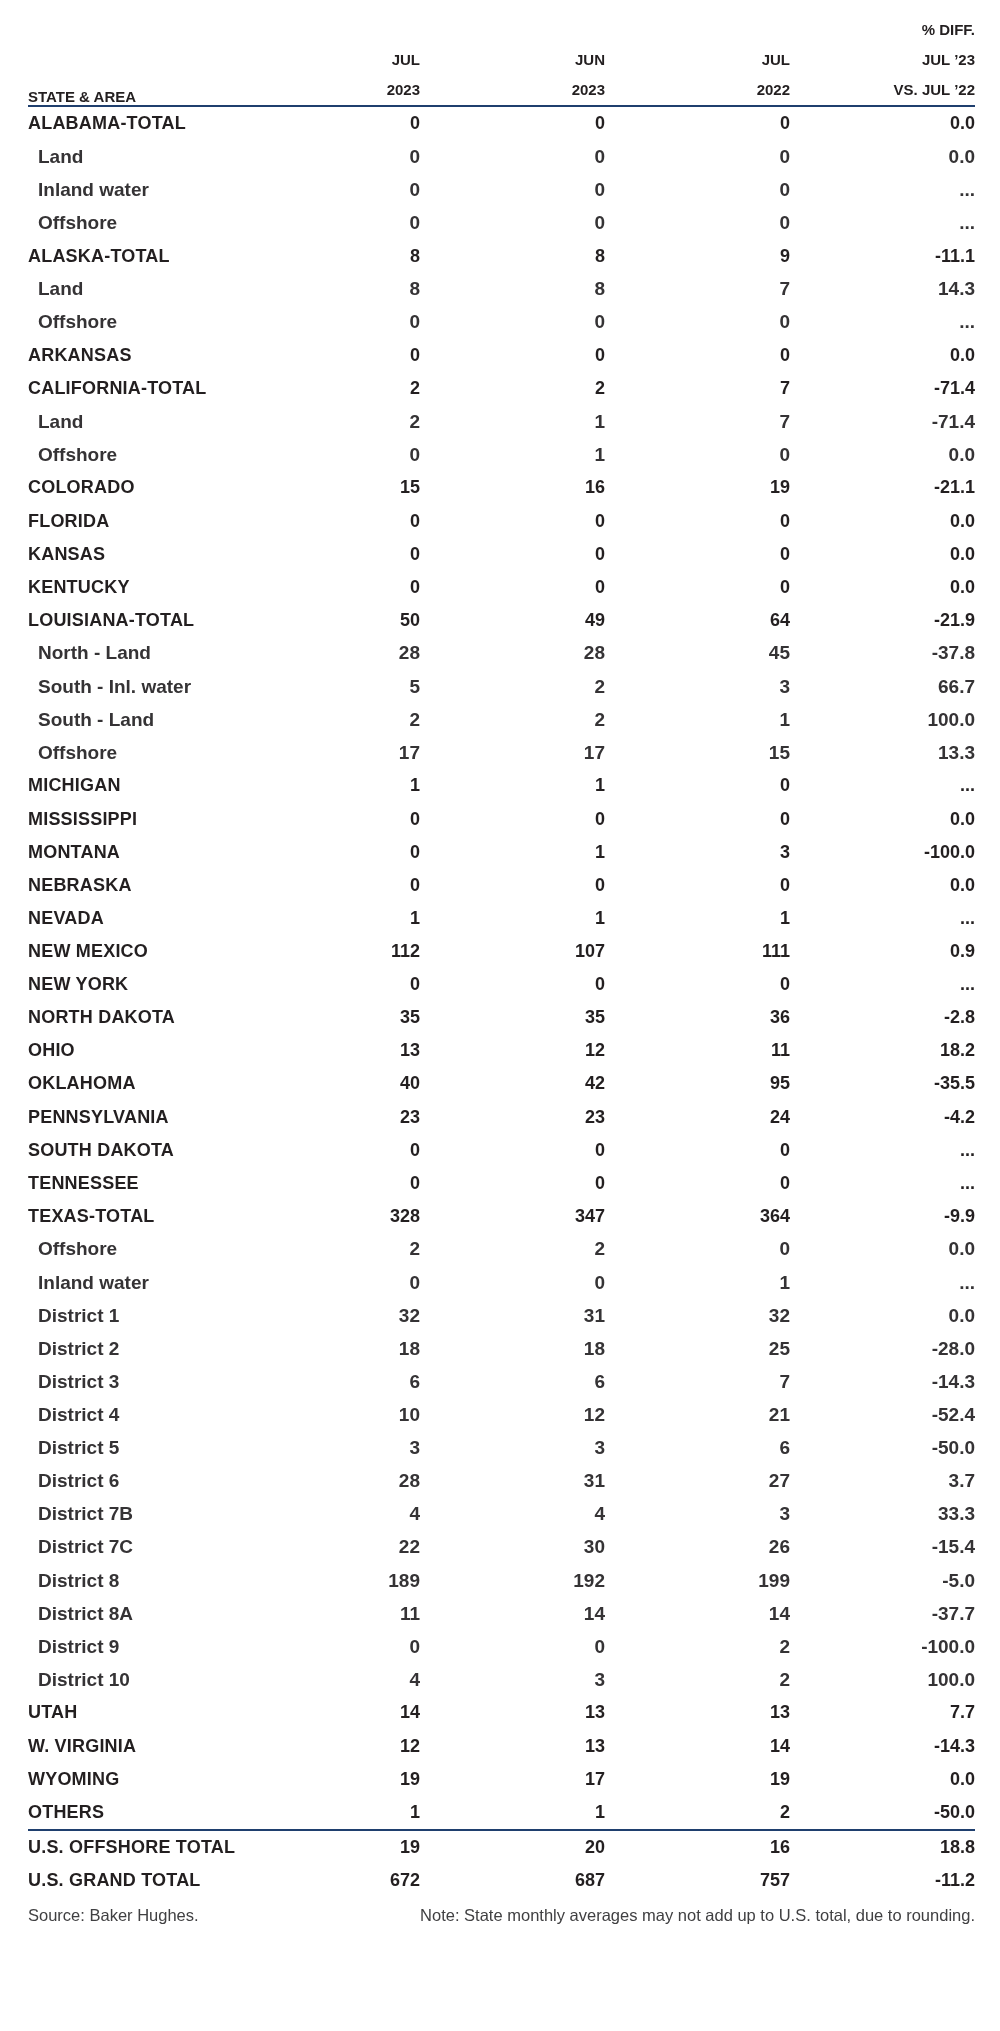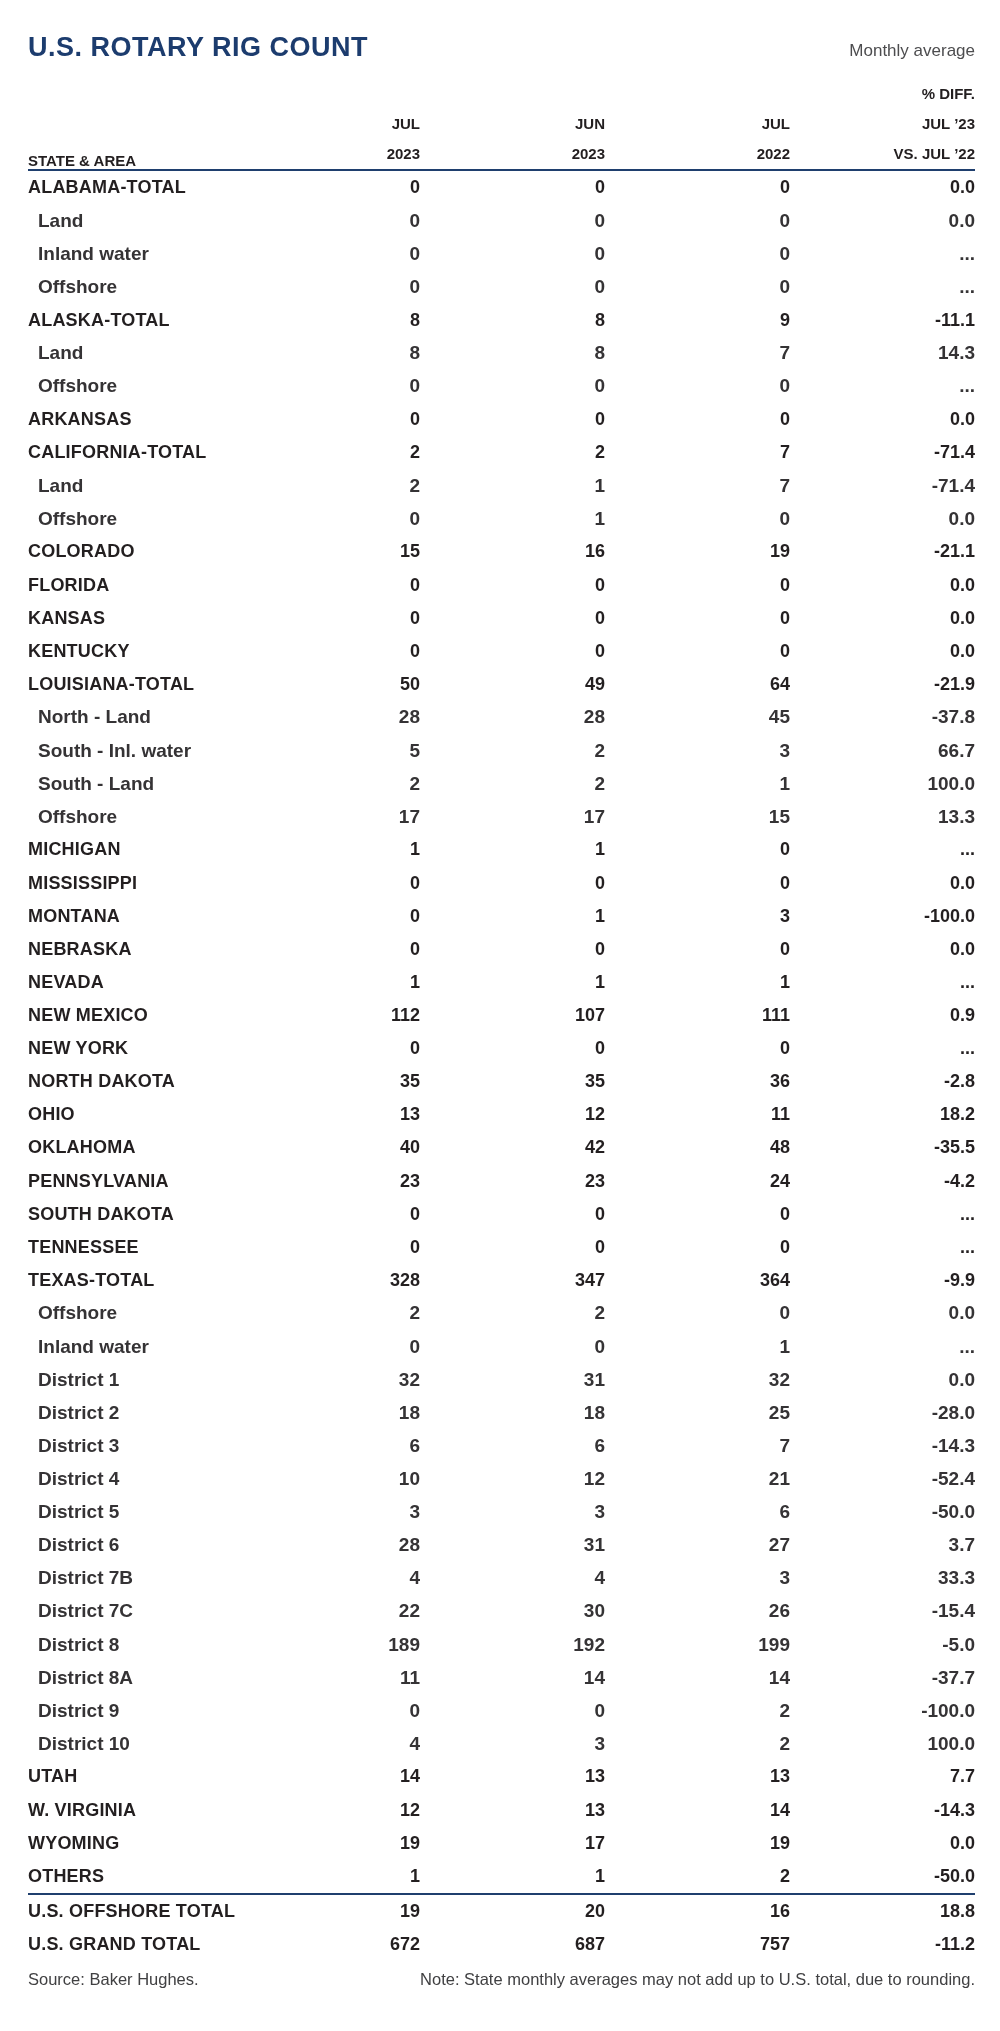--- a/index.html
+++ b/index.html
@@ -72,24 +72,20 @@
     color: #404042;
     gap: 7px;
   }
 </style>
 </head>
 <body>
 
 <div class="page">
   <div class="content">
 
-    <div class="title-bar">
-      <div class="title">U.S. ROTARY RIG COUNT</div>
-      <div class="subtitle">Monthly average</div>
-    </div>
 
     <div class="col-headers">
       <div class="grid">
         <div class="label-cell"></div>
         <div class="num"></div>
         <div class="num"></div>
         <div class="num"></div>
         <div class="num">% DIFF.</div>
       </div>
       <div class="grid">
@@ -311,21 +307,21 @@
           <div class="row-label">OHIO</div>
           <div class="num">13</div>
           <div class="num">12</div>
           <div class="num">11</div>
           <div class="num">18.2</div>
         </div>
         <div class="row grid state">
           <div class="row-label">OKLAHOMA</div>
           <div class="num">40</div>
           <div class="num">42</div>
-          <div class="num">48</div>
+          <div class="num">95</div>
           <div class="num">-35.5</div>
         </div>
         <div class="row grid state">
           <div class="row-label">PENNSYLVANIA</div>
           <div class="num">23</div>
           <div class="num">23</div>
           <div class="num">24</div>
           <div class="num">-4.2</div>
         </div>
         <div class="row grid state">

